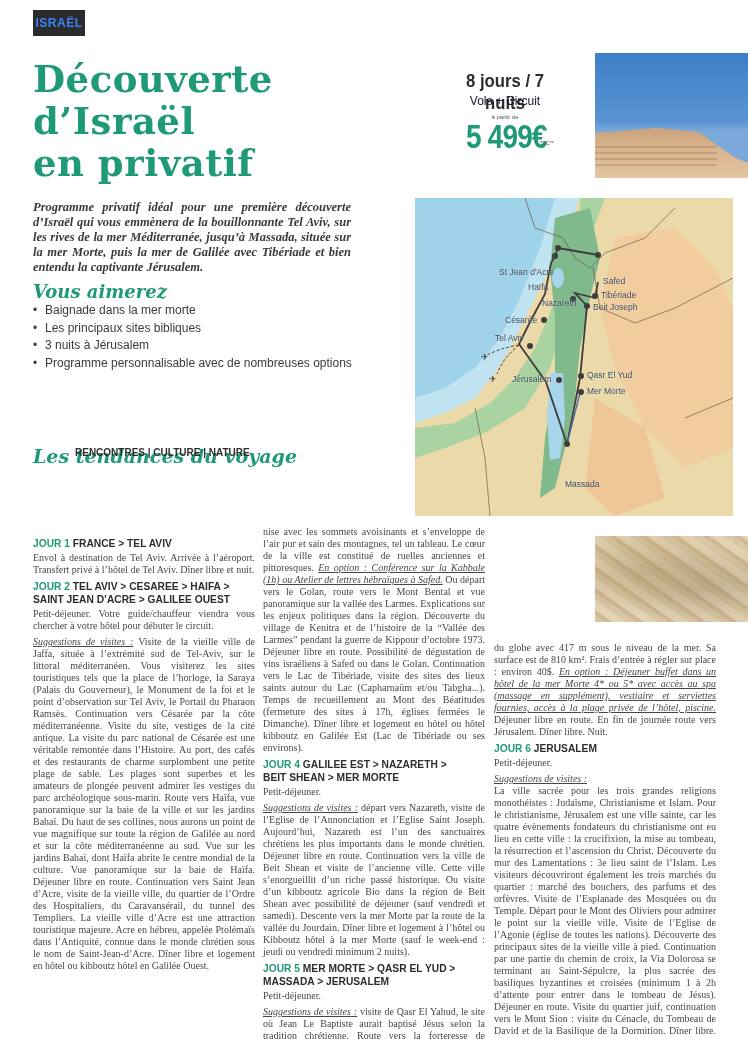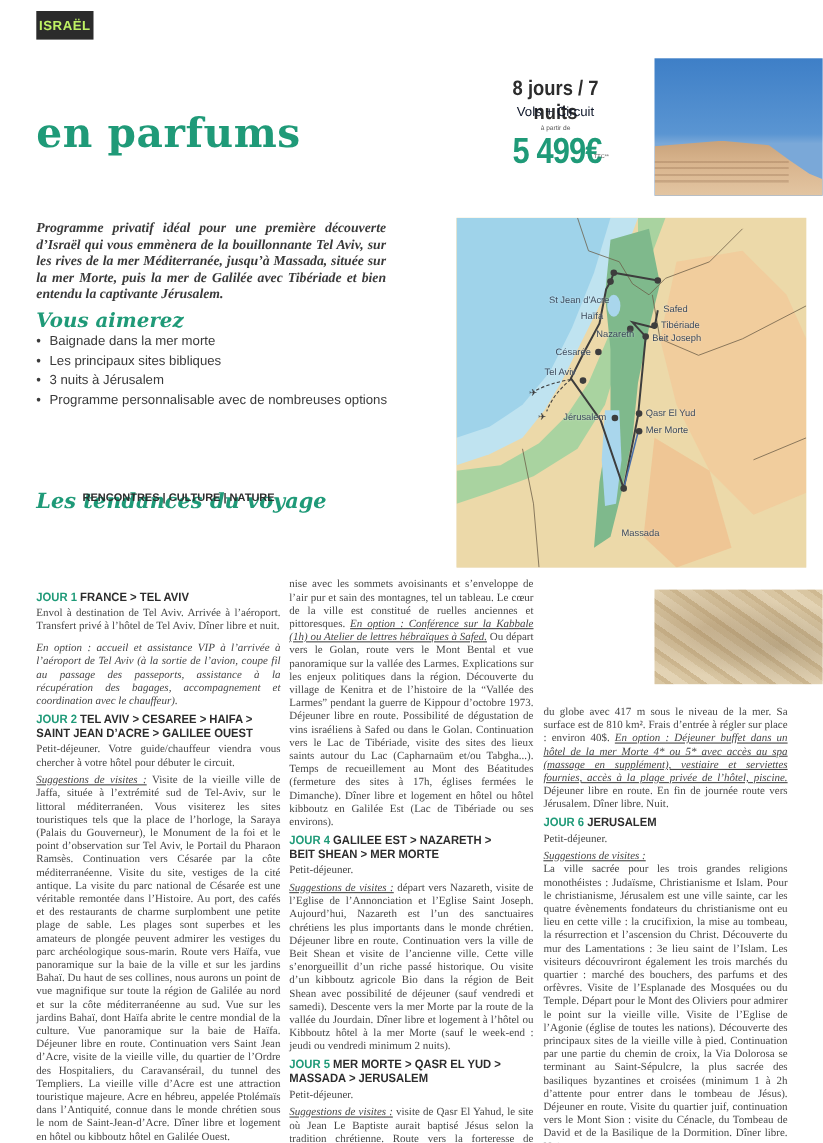--- a/index.html
+++ b/index.html
@@ -1,21 +1,21 @@
 <!DOCTYPE html>
 <html><head>
   <meta charset="utf-8">
   <style>
     * { box-sizing: border-box; margin: 0; padding: 0; }
     html, body { width: 748px; height: 1039px; background: #ffffff; overflow: hidden; }
     body { position: relative; font-family: "Liberation Serif", serif; color: #3a3a3a; }
 
     .country-tag {
       position: absolute; left: 33px; top: 10px; width: 52px; height: 26px;
-      background: #2b2b2b; color: #bef264; font-family: "Liberation Sans", sans-serif;
+      background: #2b2b2b; color: #3b82f6; font-family: "Liberation Sans", sans-serif;
       font-weight: bold; font-size: 12px; letter-spacing: 0.5px;
       display: flex; align-items: center; justify-content: center;
     }
     .main-title {
       position: absolute; left: 33px; top: 58px; width: 380px;
       font-family: "DejaVu Serif", serif; font-weight: bold; color: #1f9a78;
       font-size: 37px; line-height: 42px; letter-spacing: 0.5px;
     }
     .duration {
       position: absolute; left: 440px; top: 70px; width: 130px; text-align: center;
@@ -107,22 +107,22 @@
         radial-gradient(ellipse at 30% 40%, rgba(150,120,80,0.35), transparent 60%),
         radial-gradient(ellipse at 75% 60%, rgba(120,100,70,0.3), transparent 55%),
         repeating-linear-gradient(35deg, #d9c6a2 0 6px, #cfb992 6px 10px, #e3d3b4 10px 18px);
     }
   </style>
 </head>
 <body>
 
 <div class="country-tag">ISRAËL</div>
 <h1 class="main-title">
-  <br>
-  <span>en parfums</span>
+  <span>Découverte d’Israël</span><br>
+  <span>en privatif</span>
 </h1>
 
 <div class="duration">8 jours / 7 nuits</div>
 <div class="formula">Vols + Circuit</div>
 <div class="from-label">à partir de</div>
 <div class="price">5 499€</div>
 <div class="price-ttc">TTC**</div>
 
 <div class="photo-masada">
   <div class="cliff"></div>
@@ -201,21 +201,20 @@
   <span class="map-label" style="left:172px;top:172px;">Qasr El Yud</span>
   <span class="map-label" style="left:172px;top:188px;">Mer Morte</span>
   <span class="map-label" style="left:150px;top:247px;margin-top:34px;">Massada</span>
 </div>
 
 <div class="photo-rock"></div>
 
 <div class="col col-1">
   <div class="day-title"><span class="num">JOUR 1</span> <span>FRANCE &gt; TEL AVIV</span></div>
   <p>Envol à destination de Tel Aviv. Arrivée à l’aéroport. Transfert privé à l’hôtel de Tel Aviv. Dîner libre et nuit.</p>
-  <p class="opt" style="margin-top:8px;">En option : accueil et assistance VIP à l’arrivée à l’aéroport de Tel Aviv (à la sortie de l’avion, coupe fil au passage des passeports, assistance à la récupération des bagages, accompagnement et coordination avec le chauffeur).</p>
 
   <div class="day-title"><span class="num">JOUR 2</span> <span>TEL AVIV &gt; CESAREE &gt; HAIFA &gt; SAINT JEAN D’ACRE &gt; GALILEE OUEST</span></div>
   <p>Petit-déjeuner. Votre guide/chauffeur viendra vous chercher à votre hôtel pour débuter le circuit.</p>
   <p><span class="ital">Suggestions de visites :</span><span> Visite de la vieille ville de Jaffa, située à l’extrémité sud de Tel-Aviv, sur le littoral méditerranéen. Vous visiterez les sites touristiques tels que la place de l’horloge, la Saraya (Palais du Gouverneur), le Monument de la foi et le point d’observation sur Tel Aviv, le Portail du Pharaon Ramsès. Continuation vers Césarée par la côte méditerranéenne. Visite du site, vestiges de la cité antique. La visite du parc national de Césarée est une véritable remontée dans l’Histoire. Au port, des cafés et des restaurants de charme surplombent une petite plage de sable. Les plages sont superbes et les amateurs de plongée peuvent admirer les vestiges du parc archéologique sous-marin. Route vers Haïfa, vue panoramique sur la baie de la ville et sur les jardins Bahaï. Du haut de ses collines, nous aurons un point de vue magnifique sur toute la région de Galilée au nord et sur la côte méditerranéenne au sud. Vue sur les jardins Bahaï, dont Haïfa abrite le centre mondial de la culture. Vue panoramique sur la baie de Haïfa. Déjeuner libre en route. Continuation vers Saint Jean d’Acre, visite de la vieille ville, du quartier de l’Ordre des Hospitaliers, du Caravansérail, du tunnel des Templiers. La vieille ville d’Acre est une attraction touristique majeure. Acre en hébreu, appelée Ptolémaïs dans l’Antiquité, connue dans le monde chrétien sous le nom de Saint-Jean-d’Acre. Dîner libre et logement en hôtel ou kibboutz hôtel en Galilée Ouest.</span></p>
 
 </div>
 
 <div class="col col-2">
   <p>nise avec les sommets avoisinants et s’enveloppe de l’air pur et sain des montagnes, tel un tableau. Le cœur de la ville est constitué de ruelles anciennes et pittoresques. <span class="ital">En option : Conférence sur la Kabbale (1h) ou Atelier de lettres hébraïques à Safed.</span><span> Ou départ vers le Golan, route vers le Mont Bental et vue panoramique sur la vallée des Larmes. Explications sur les enjeux politiques dans la région. Découverte du village de Kenitra et de l’histoire de la “Vallée des Larmes” pendant la guerre de Kippour d’octobre 1973. Déjeuner libre en route. Possibilité de dégustation de vins israéliens à Safed ou dans le Golan. Continuation vers le Lac de Tibériade, visite des sites des lieux saints autour du Lac (Capharnaüm et/ou Tabgha...). Temps de recueillement au Mont des Béatitudes (fermeture des sites à 17h, églises fermées le Dimanche). Dîner libre et logement en hôtel ou hôtel kibboutz en Galilée Est (Lac de Tibériade ou ses environs).</span></p>
 

